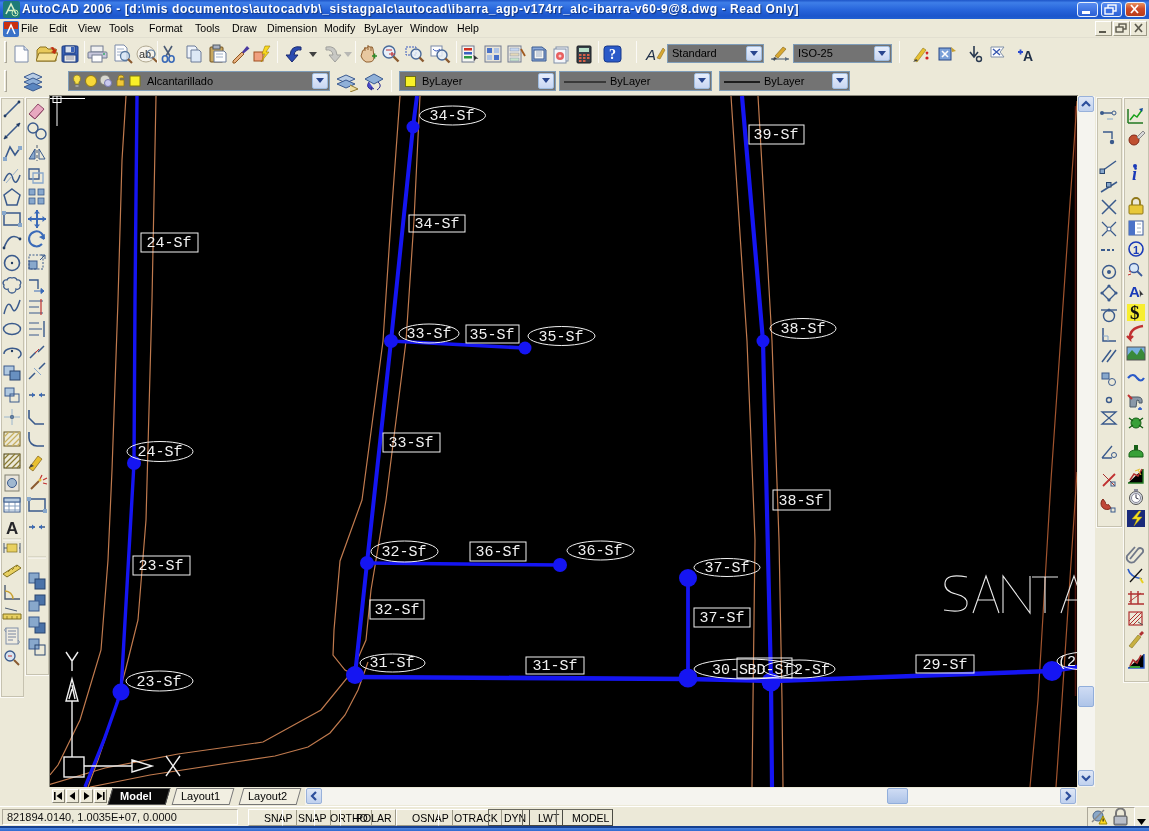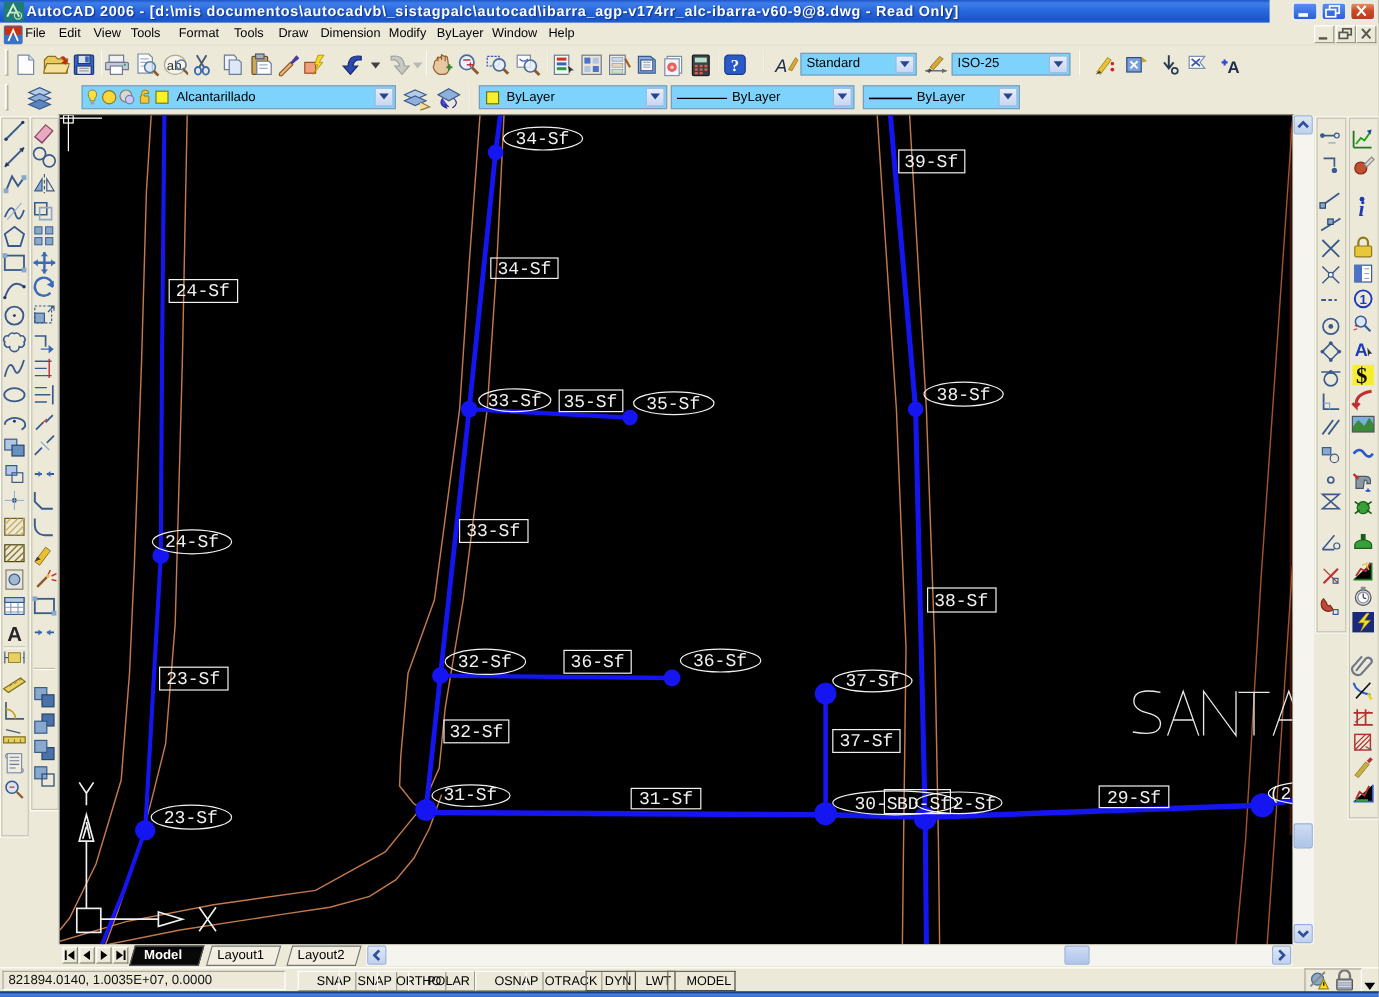--- a/index.html
+++ b/index.html
@@ -1,30 +1,30 @@
 <!DOCTYPE html>
 <html><head><meta charset="utf-8">
 <style>
 *{margin:0;padding:0;box-sizing:border-box}
 html,body{width:1149px;height:831px;overflow:hidden}
 body{font-family:"Liberation Sans",sans-serif;background:#ece9d8;position:relative}
 .abs{position:absolute}
 
-#titlebar{left:0;top:0;width:1058px;height:19px;background:linear-gradient(180deg,#1d55c8 0%,#3e7ee8 14%,#2866dc 50%,#1c56cc 85%,#2160d2 100%);color:#fff;font-weight:bold;font-size:12px;line-height:19px;white-space:nowrap}
+#titlebar{left:0;top:0;width:1149px;height:19px;background:linear-gradient(180deg,#1d55c8 0%,#3e7ee8 14%,#2866dc 50%,#1c56cc 85%,#2160d2 100%);color:#fff;font-weight:bold;font-size:12px;line-height:19px;white-space:nowrap}
 #titletext{left:22px;top:0px;text-shadow:1px 1px 1px #10337a;letter-spacing:0.58px}
 .winbtn{top:2px;width:21px;height:15px;border-radius:3px;border:1px solid #e8f0fc;color:#fff;font-size:10px;text-align:center;line-height:13px}
 
 #menubar{left:0;top:19px;width:1149px;height:19px;background:#ece9d8;font-size:10.6px;color:#000;border-bottom:1px solid #e2dfd0}
 .menuitem{top:3px;height:15px}
 .mdibtn{top:2px;width:17px;height:15px;border:1px solid #fff;border-right-color:#9d9a87;border-bottom-color:#9d9a87;background:#ece9d8;color:#4d4c42;text-align:center;font-size:9px;line-height:13px}
 
 .tbrow{left:0;width:1149px;height:28px;background:#ece9d8}
 .grip{width:3px;height:22px;border-left:1px solid #fff;border-top:1px solid #fff;border-right:1px solid #aca899;border-bottom:1px solid #aca899;background:#ece9d8}
 .sep{width:1px;height:22px;background:#c0bcaa;border-right:1px solid #fbfaf6}
-.combo{background:#7dd3fc;border:1px solid #7f9db9;font-size:11px;color:#000}
+.combo{background:#737373;border:1px solid #7f9db9;font-size:11px;color:#000}
 .combobtn{position:absolute;right:1px;top:1px;bottom:1px;width:16px;background:linear-gradient(180deg,#e7eefc,#c8d6f2);border:1px solid #9ebcdf;border-radius:2px;color:#1b3f93;text-align:center}
 .car{position:absolute;left:3px;top:4px;width:0;height:0;border-left:4px solid transparent;border-right:4px solid transparent;border-top:5px solid #28458e}
 
 #canvas{left:50px;top:96px;width:1027px;height:691px;background:#000}
 
 .sbtrack{background:#f5f4ef}
 .sbbtn{background:linear-gradient(180deg,#dfe7f5,#c0d1ee);border:1px solid #98b1da;border-radius:2px;color:#2c4e9c;text-align:center;font-weight:bold}
 .sbthumb{background:linear-gradient(180deg,#cfdcf4,#aec4e8);border:1px solid #91aedb;border-radius:2px}
 
 #tabrow{left:50px;top:787px;width:1027px;height:19px;background:#ece9d8;font-size:11px}

